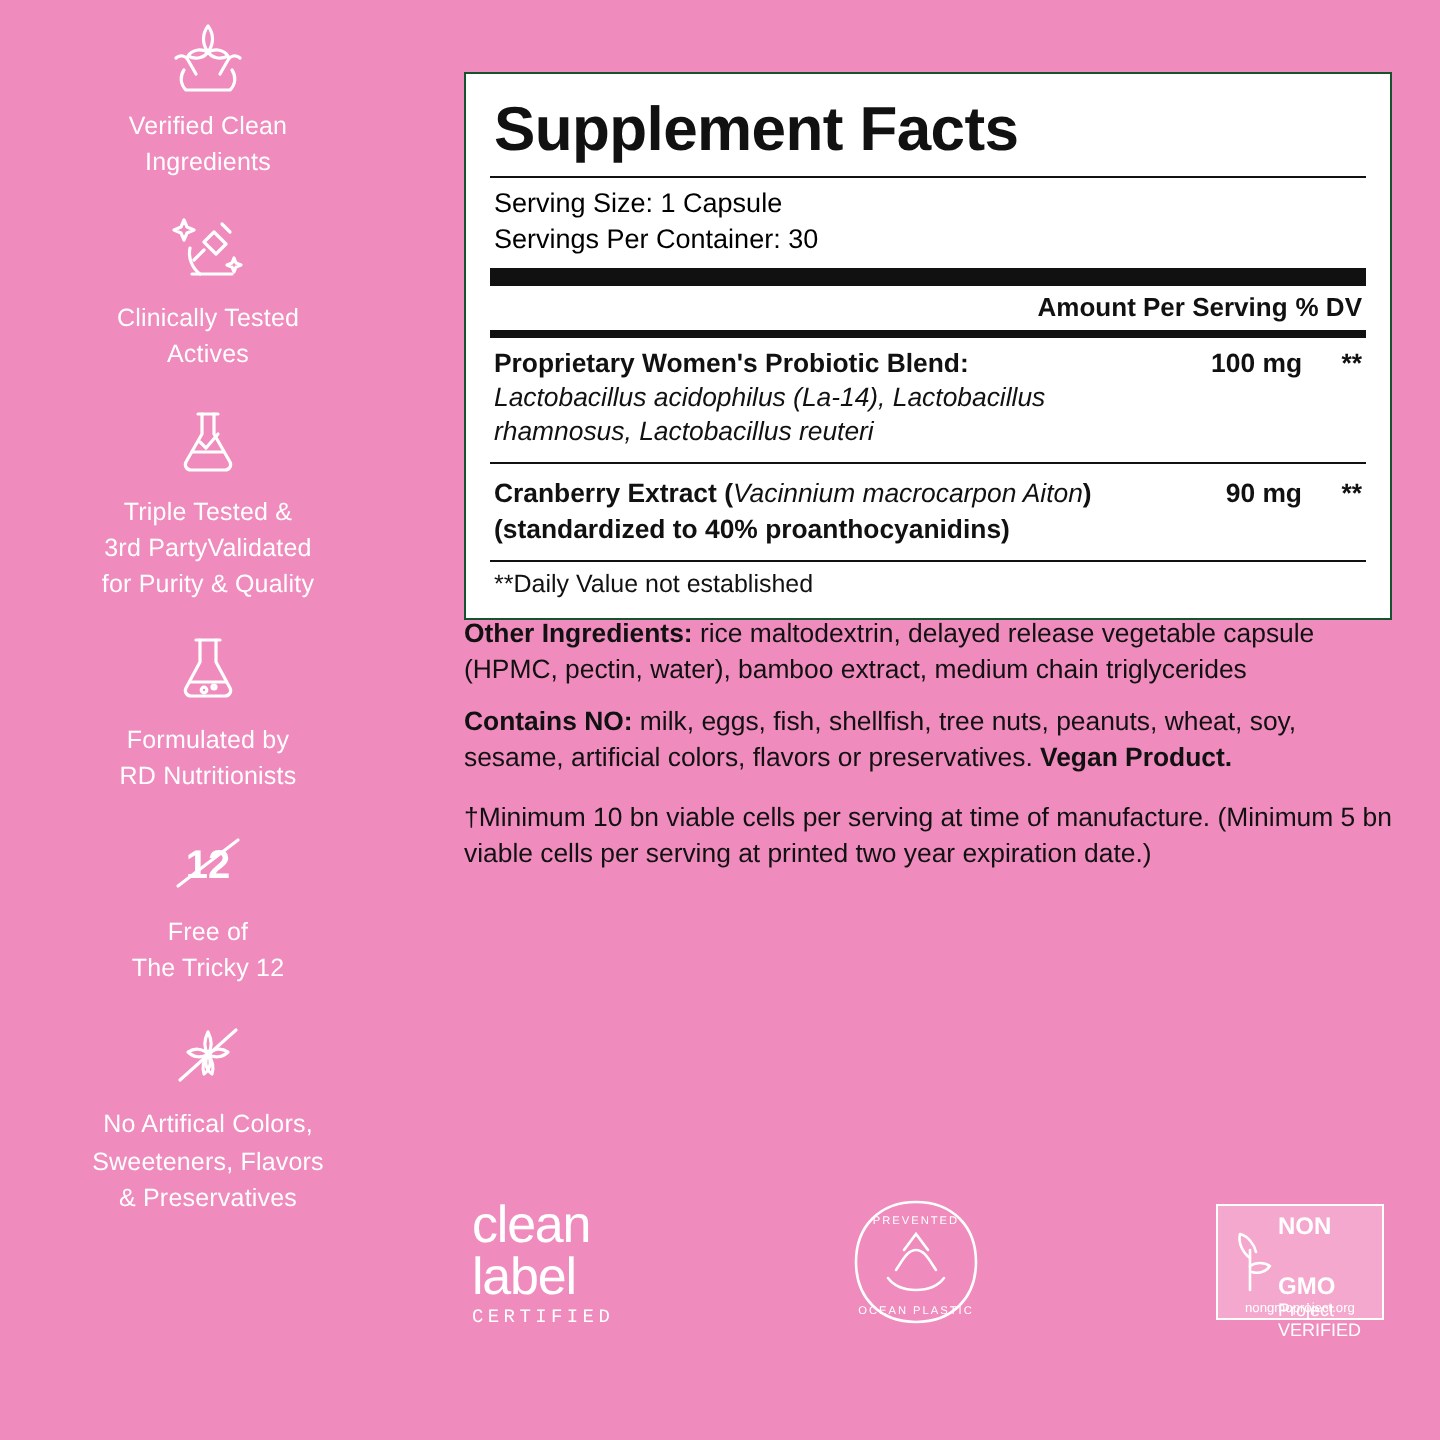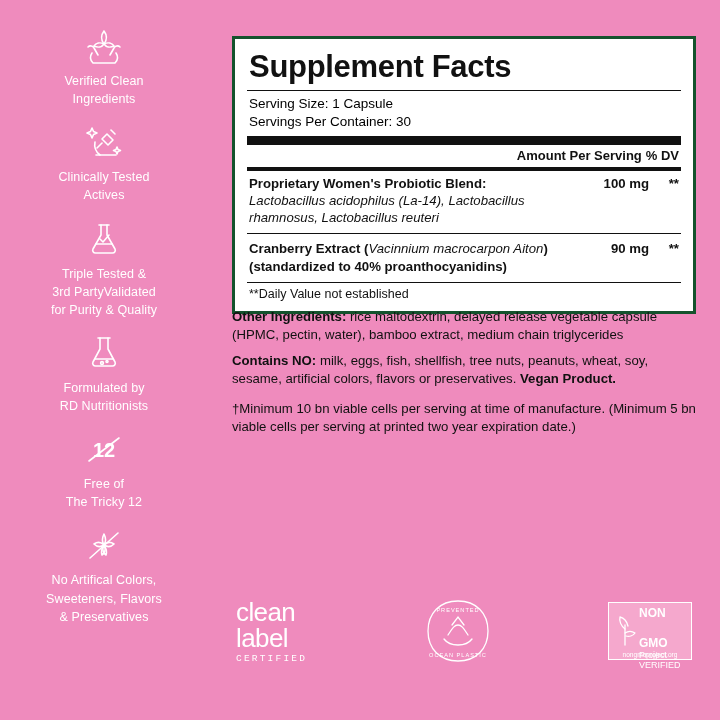--- a/index.html
+++ b/index.html
@@ -10,21 +10,21 @@
     background: #ef8bbd;
     font-family: "Liberation Sans", sans-serif;
     overflow: hidden;
     position: relative;
   }
 
   
   .left-col {
     position: absolute;
     left: 0;
-    top: 24px;
+    top: 6px;
     width: 208px;
     display: flex;
     flex-direction: column;
     align-items: center;
   }
   .feature {
     width: 190px;
     display: flex;
     flex-direction: column;
     align-items: center;
@@ -46,21 +46,21 @@
     letter-spacing: .1px;
   }
 
   
   .panel {
     position: absolute;
     left: 232px;
     top: 36px;
     width: 464px;
     background: #ffffff;
-    border: 3px solid #14532d;
+    border: 1px solid #14532d;
     padding: 10px 12px 8px 12px;
   }
   .sf-title {
     font-size: 31px;
     font-weight: bold;
     letter-spacing: -0.3px;
     color: #111;
     line-height: 1.05;
     margin: 2px 0 6px 2px;
   }

